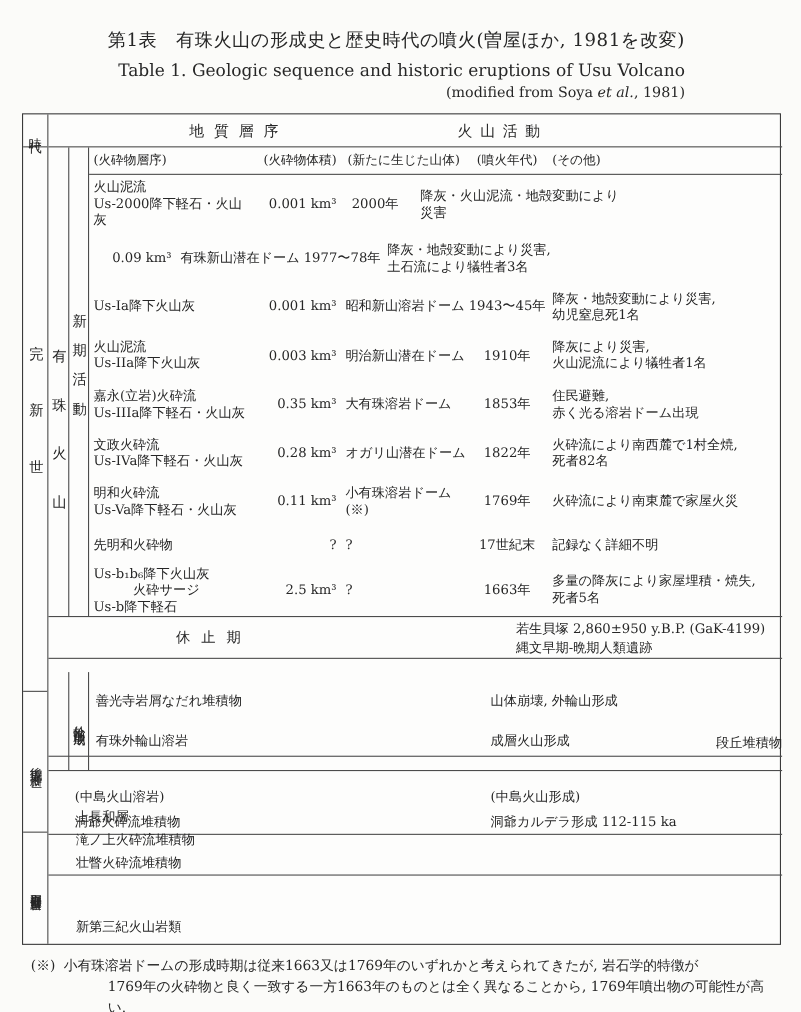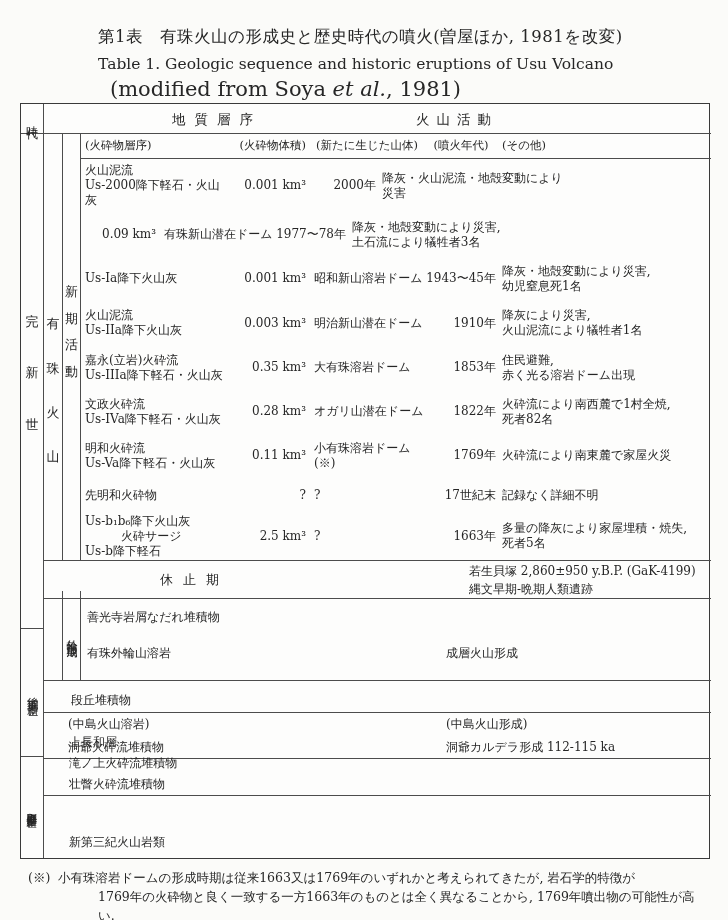--- a/index.html
+++ b/index.html
@@ -6,24 +6,24 @@
   html,body { width:728px; height:920px; }
   body {
     background:#fbfbf9;
     font-family:"DejaVu Serif","Liberation Serif",serif;
     color:#262626;
     -webkit-font-smoothing:antialiased;
   }
   .page { position:relative; width:728px; height:920px; overflow:hidden; }
 
   
-  .title-block { position:absolute; left:98px; top:26px; }
+  .title-block { position:absolute; left:98px; top:26px;text-align:right; }
   .title-jp { font-size:16.5px; letter-spacing:0.5px; white-space:nowrap; }
   .title-en { font-size:15.5px; margin-top:7px; white-space:nowrap; }
-  .title-en2 { font-size:21px; margin-top:4px; margin-left:12px; white-space:nowrap; }
+  .title-en2 { font-size:13px; margin-top:4px; margin-left:12px; white-space:nowrap; }
   .italic { font-style:italic; }
 
   
   .gtable {
     position:absolute; left:20px; top:103px; width:690px; height:756px;
     border:1.6px solid #3a3a3a; background:#fdfdfc;
   }
 
   
   .col-era { position:absolute; left:0; top:0; width:23px; height:100%; border-right:1px solid #4c4c4c; }
@@ -50,43 +50,43 @@
   
   .section-a { position:absolute; left:23px; top:30px; width:667px; height:427px; display:flex; border-bottom:1px solid #4c4c4c; }
   .col-volcano { width:19px; border-right:1px solid #4c4c4c; display:flex; justify-content:center; }
   .col-stage { width:18px; border-right:1px solid #4c4c4c; display:flex; justify-content:center; }
   .seca-content { flex:1; display:flex; flex-direction:column; }
   .subhead-row { height:25px; border-bottom:1px solid #4c4c4c; display:flex; align-items:center; font-size:11.5px; }
   .erow { display:flex; align-items:center; font-size:12px; line-height:15px; }
   .c1 { width:150px; padding-left:4px; white-space:pre-line; }
   .c2 { width:75px; text-align:right; white-space:pre-line; }
   .c3 { width:120px; padding-left:8px; white-space:pre-line; }
-  .c4 { width:70px; text-align:right; white-space:pre-line; }
+  .c4 { width:70px; text-align:center; white-space:pre-line; }
   .c5 { flex:1; padding-left:6px; white-space:pre-line; }
   .sh1 { width:150px; padding-left:4px; }
   .sh2 { width:75px; text-align:right; }
   .sh3 { width:120px; padding-left:2px; text-align:center; }
   .sh4 { width:70px; text-align:center; }
   .sh5 { flex:1; padding-left:6px; }
 
   
   .dormancy-row { position:absolute; left:23px; top:457px; width:667px; height:38px; border-bottom:1px solid #4c4c4c; }
   .dormancy-label { position:absolute; left:116px; top:10px; font-size:13px; letter-spacing:10px; }
   .dormancy-notes { position:absolute; left:425px; top:1px; font-size:12px; line-height:18px; white-space:pre-line; }
 
   
-  .section-c { position:absolute; left:23px; top:487px; width:667px; height:90px; display:flex; border-bottom:1px solid #4c4c4c; }
+  .section-c { position:absolute; left:23px; top:507px; width:667px; height:90px; display:flex; border-bottom:1px solid #4c4c4c; }
   .secc-content { flex:1; display:flex; flex-direction:column; justify-content:space-evenly; }
   .srow { display:flex; font-size:12px; }
   .srow .sl { width:365px; padding-left:6px; }
   .srow .sr { flex:1; }
 
   
   .band { position:absolute; left:23px; width:667px; font-size:12px; }
-  .row-terrace { top:585px; height:24px; border-bottom:1px solid #4c4c4c; display:flex; align-items:center; }
+  .row-terrace { top:560px; height:24px; border-bottom:1px solid #4c4c4c; display:flex; align-items:center;justify-content:flex-end; }
   .row-terrace .bl { padding-left:27px; }
   .row-nakajima { top:609px; height:46px; border-bottom:1px solid #4c4c4c; display:flex; align-items:center; }
   .row-nakajima .bl { width:402px; padding-left:24px; white-space:pre-line; line-height:23px; }
   .row-nakajima .br { flex:1; white-space:pre-line; line-height:23px; }
   .row-upper { top:617px; height:75px; border-bottom:1px solid #4c4c4c; display:flex; align-items:flex-end; }
   .row-upper .bl { padding-left:25px; white-space:pre-line; line-height:21px; }
   .row-neogene { top:730px; height:24px; display:flex; align-items:flex-start; }
   .row-neogene .bl { padding-left:25px; }
 
   
@@ -232,20 +232,21 @@
     </div>
 
     <div class="section-c">
       <div class="col-volcano"></div>
       <div class="col-stage">
         <span class="vtext v-somma" style="align-self:center">外輪山形成期</span>
       </div>
       <div class="secc-content">
         <div class="srow">
           <span class="sl">善光寺岩屑なだれ堆積物</span>
+          <span class="sr">山体崩壊, 外輪山形成</span>
         </div>
         <div class="srow">
           <span class="sl">有珠外輪山溶岩</span>
           <span class="sr">成層火山形成</span>
         </div>
       </div>
     </div>
 
     <div class="band row-terrace">
       <span class="bl">段丘堆積物</span>

